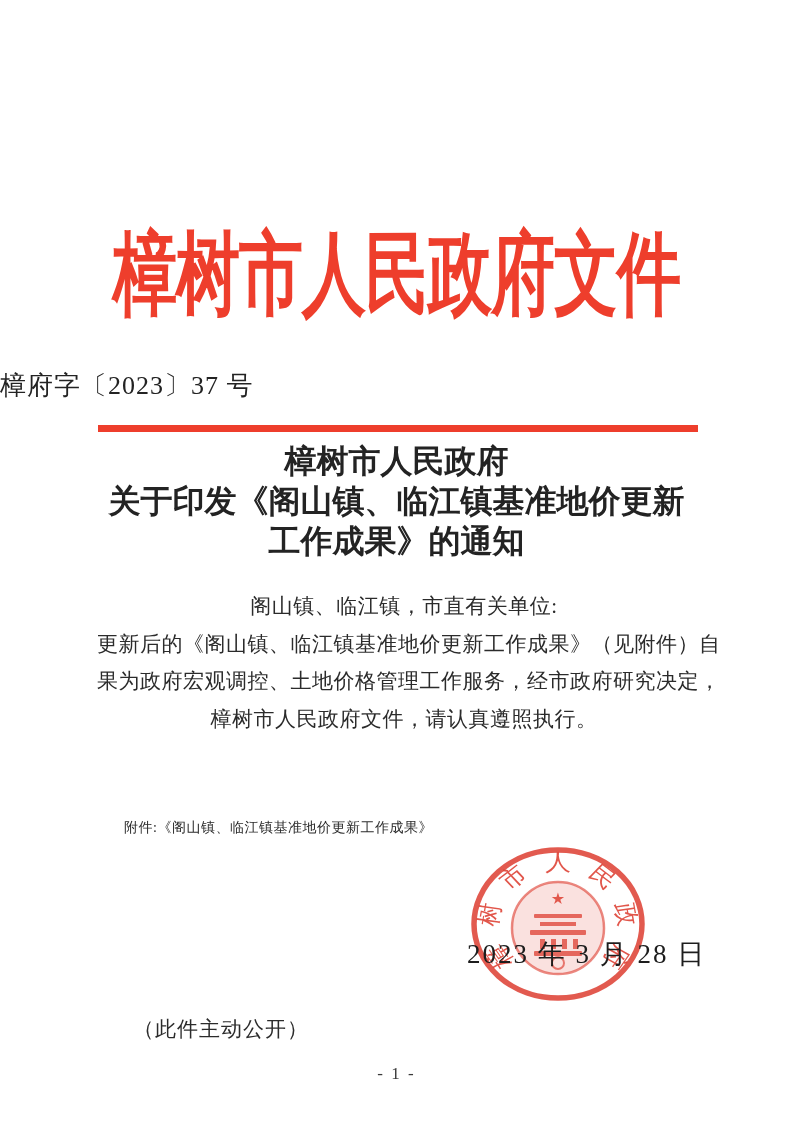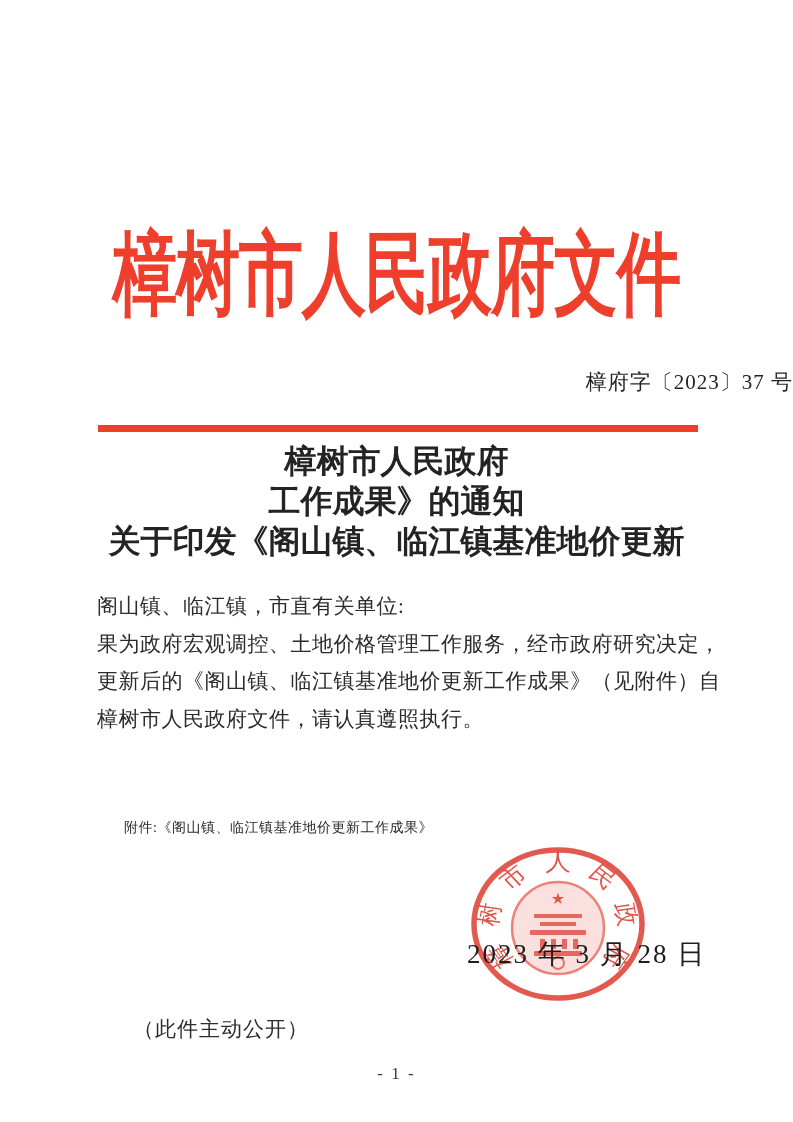--- a/index.html
+++ b/index.html
@@ -26,43 +26,43 @@
     text-align:center;
     font-size:64px;font-weight:bold;
     letter-spacing:-1px;
     color:var(--header_red);
     transform:scaleY(1.42);
     transform-origin:top center;
     white-space:nowrap;
   }
   .doc-number{
     position:absolute;top:352px;left:0;width:100%;
-    text-align:right;
-    font-size:21px;color:var(--ink);
+    text-align:left;
+    font-size:26px;color:var(--ink);
     letter-spacing:1px;
   }
   .red-rule{
     position:absolute;top:409px;left:98px;
     width:600px;height:7px;
     background:var(--rule_red);
   }
   .doc-title{
     position:absolute;top:425px;left:0;width:100%;
     text-align:center;
     font-size:32px;font-weight:bold;
     line-height:40px;color:var(--ink);
     white-space:nowrap;
   }
   .body-block{
     position:absolute;top:572px;left:97px;width:614px;
     font-size:21px;line-height:37.5px;
     color:var(--body_ink);
     letter-spacing:0.5px;
   }
-  .body-line{white-space:nowrap;}
+  .body-line{white-space:nowrap;text-align:center;}
   .indent{text-indent:43px;}
   .attachment{
     position:absolute;top:803px;left:124px;
     font-size:14px;color:var(--body_ink);
     letter-spacing:0.5px;white-space:nowrap;
     z-index:1;
   }
   .seal{
     position:absolute;left:462px;top:822px;
     width:192px;height:172px;
@@ -93,28 +93,28 @@
 <div class="page">
 
   <div class="masthead">樟树市人民政府文件</div>
 
   <div class="doc-number">樟府字〔2023〕37 号</div>
 
   <div class="red-rule"></div>
 
   <div class="doc-title">
     <div>樟树市人民政府</div>
+    <div>关于印发《阁山镇、临江镇基准地价更新</div>
     <div>工作成果》的通知</div>
-    <div>关于印发《阁山镇、临江镇基准地价更新</div>
   </div>
 
   <div class="body-block">
     <div class="body-line">阁山镇、临江镇，市直有关单位:</div>
+    <div class="body-line">更新后的《阁山镇、临江镇基准地价更新工作成果》（见附件）自</div>
     <div class="body-line">果为政府宏观调控、土地价格管理工作服务，经市政府研究决定，</div>
-    <div class="body-line">更新后的《阁山镇、临江镇基准地价更新工作成果》（见附件）自</div>
     <div class="body-line">樟树市人民政府文件，请认真遵照执行。</div>
   </div>
 
   <div class="attachment">附件:《阁山镇、临江镇基准地价更新工作成果》</div>
 
   <svg class="seal" viewBox="0 0 192 172" aria-hidden="true">
     <ellipse cx="96" cy="86" rx="84" ry="74" fill="none" stroke="#dd3a2d" stroke-width="5.5" opacity="0.9"></ellipse>
     <g font-family="'Liberation Serif','DejaVu Serif',serif" font-size="23" fill="#dd3a2d" text-anchor="middle" opacity="0.92" transform="translate(96,86) scale(1.12,1) translate(-96,-86)">
       <text x="96" y="32" transform="rotate(-122 96 86)">樟</text>
       <text x="96" y="32" transform="rotate(-81 96 86)">树</text>

